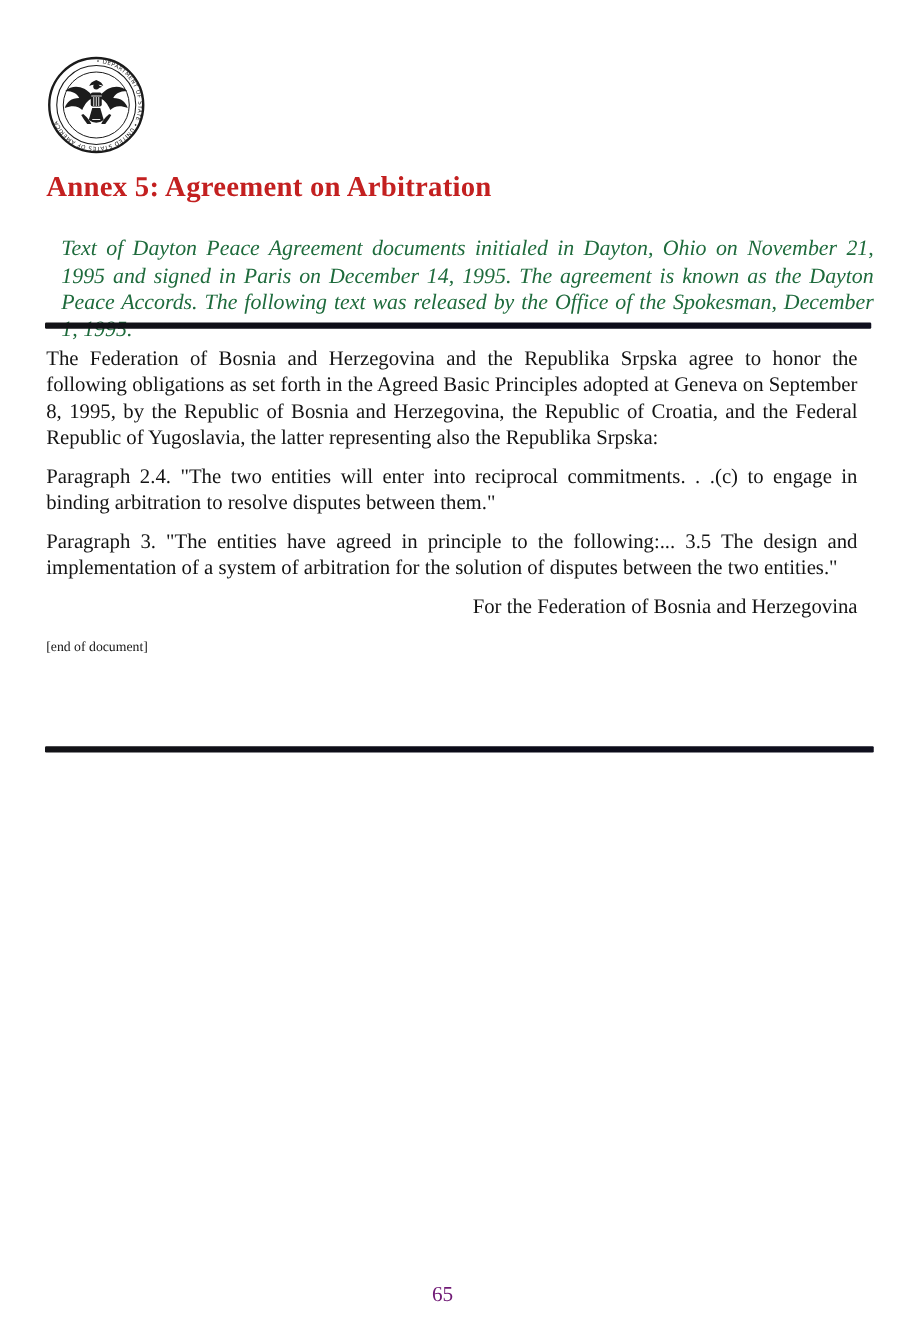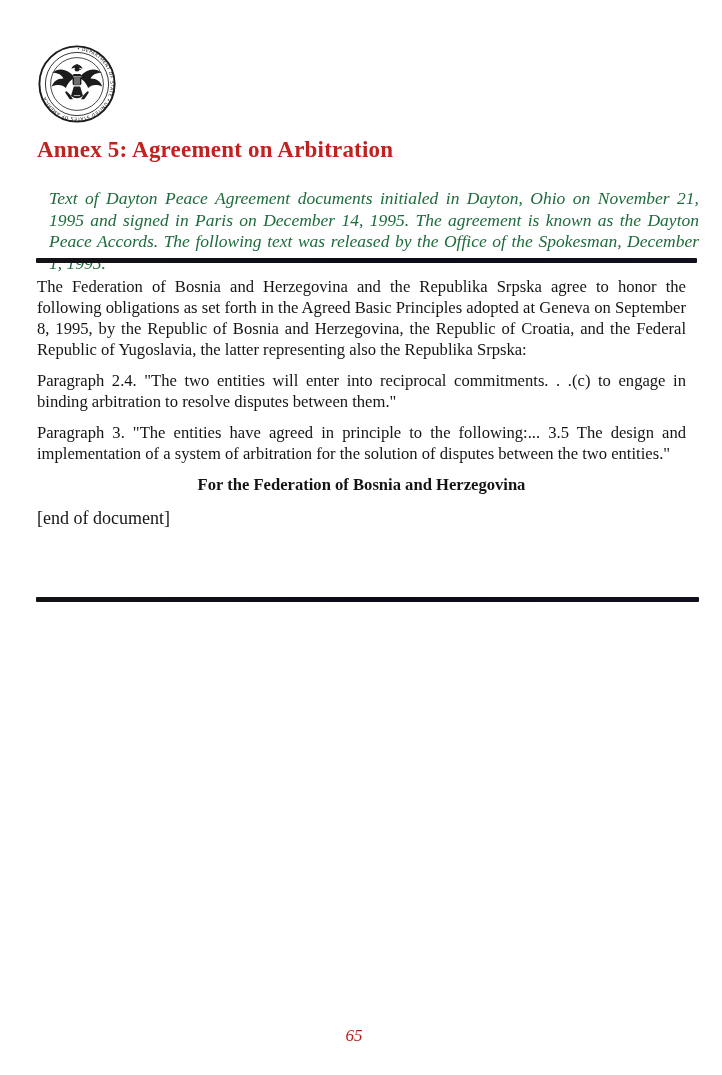--- a/index.html
+++ b/index.html
@@ -55,35 +55,34 @@
   .bodytext {
     position: absolute;
     left: 37px;
     top: 276px;
     width: 649px;
     font-size: 16.6px;
     line-height: 21px;
     text-align: justify;
   }
   .bodytext p { margin: 0 0 10px 0; }
-  .bodytext p.signatory { text-align: center; font-weight: bold; }
+  .bodytext p.signatory { text-align: right; }
   .bodytext p.endnote {
-    font-size: 18px;
+    font-size: 11px;
     text-align: left;
     margin-top: 13px;
   }
   .pagenum {
     position: absolute;
     left: 0;
     top: 1026px;
     width: 708px;
     text-align: center;
     font-size: 17px;
-    color: #b91c1c;
-    font-style: italic;
+    color: #701a75;
   }
 </style>
 </head>
 <body>
 
 <div class="page">
 
   <div class="seal">
     <svg viewBox="0 0 100 100" aria-hidden="true">
       <circle cx="50" cy="50" r="47" fill="#ffffff" stroke="#1b1b1b" stroke-width="2.4"></circle>

